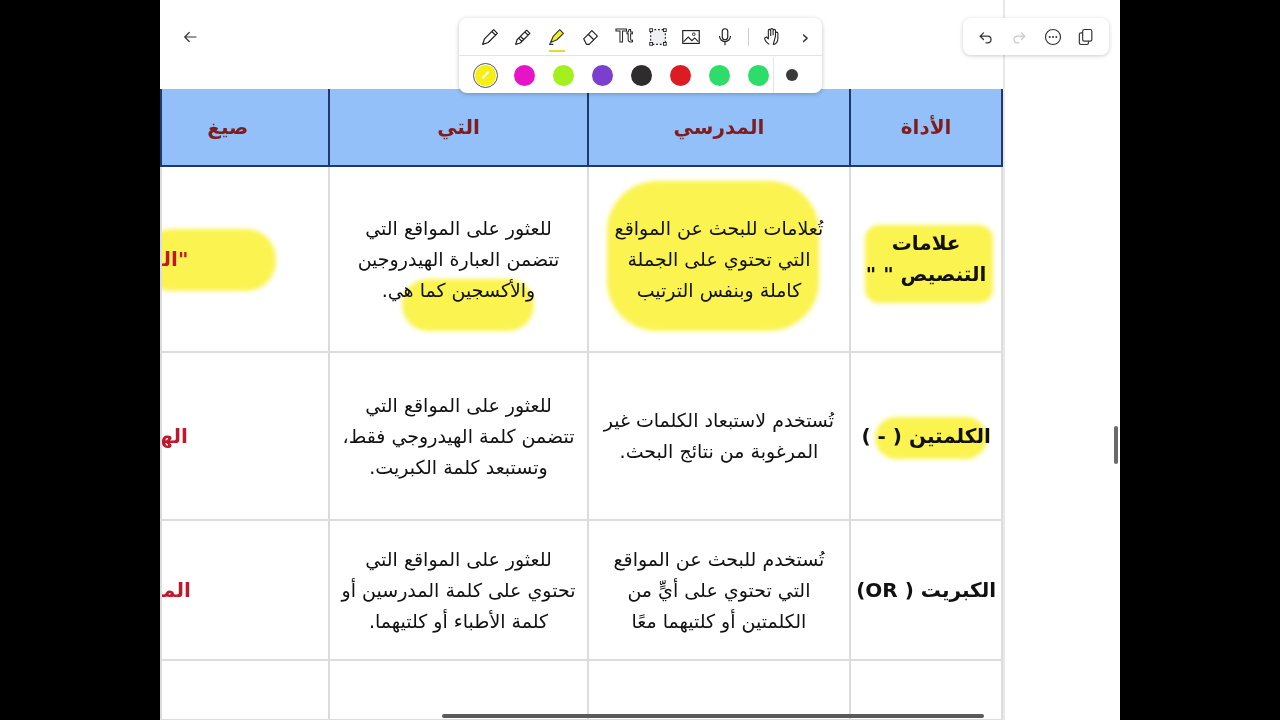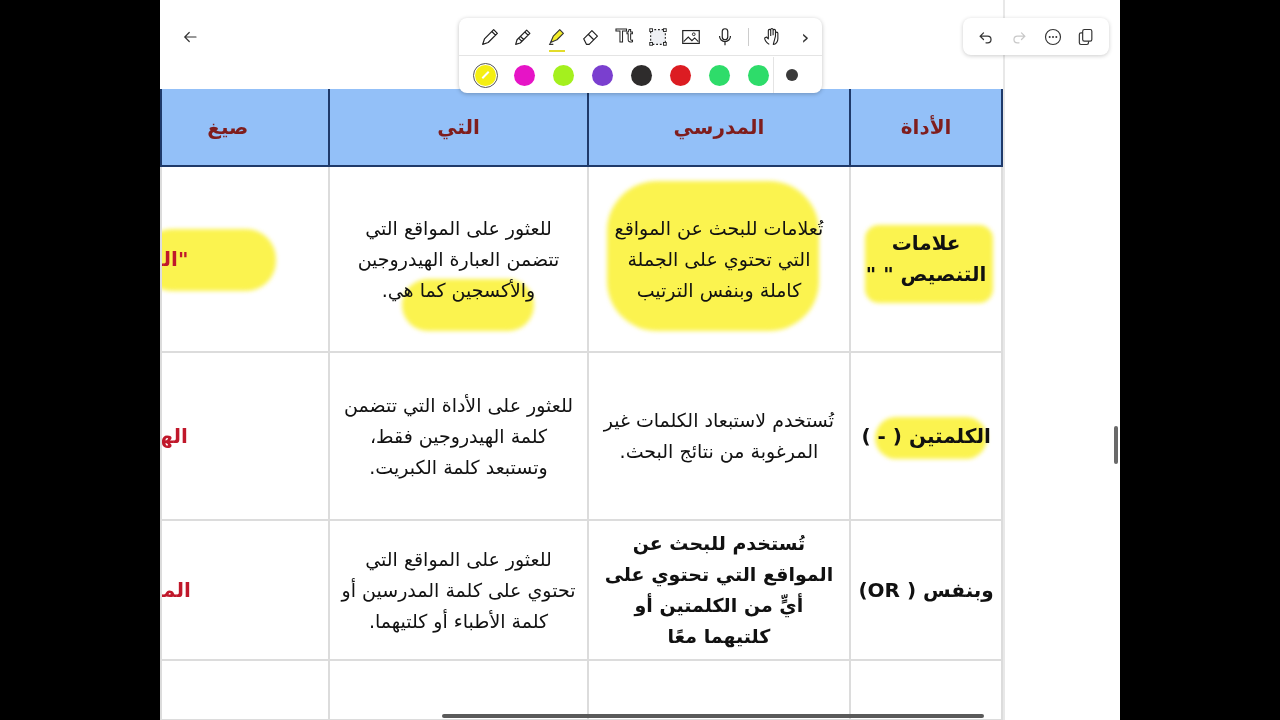--- a/index.html
+++ b/index.html
@@ -170,32 +170,32 @@
         </tr>
         <tr class="row2">
           <td>
             <div class="hl" style="left:24px; right:14px; top:64px; height:42px; border-radius:24px;"></div>
             <span class="tool-label">الكلمتين ( - )</span>
           </td>
           <td>
             <span class="cell-text" style="width:240px;">تُستخدم لاستبعاد الكلمات غير المرغوبة من نتائج البحث.</span>
           </td>
           <td>
-            <span class="cell-text" style="width:240px;">للعثور على الأداة التي تتضمن كلمة الهيدروجين فقط، وتستبعد كلمة الكبريت.</span>
+            <span class="cell-text" style="width:240px;">للعثور على المواقع التي تتضمن كلمة الهيدروجي فقط، وتستبعد كلمة الكبريت.</span>
           </td>
           <td class="formula-cell">
             <span class="formula" style="display:inline-block; margin-left:-80px;">الهيدروجي</span>
           </td>
         </tr>
         <tr class="row3">
           <td>
-            <span class="tool-label">وبنفس ( OR)</span>
-          </td>
-          <td>
-            <span class="cell-text" style="width:235px;font-weight:bold;">تُستخدم للبحث عن المواقع التي تحتوي على أيٍّ من الكلمتين أو كلتيهما معًا</span>
+            <span class="tool-label">الكبريت ( OR)</span>
+          </td>
+          <td>
+            <span class="cell-text" style="width:235px;">تُستخدم للبحث عن المواقع التي تحتوي على أيٍّ من الكلمتين أو كلتيهما معًا</span>
           </td>
           <td>
             <span class="cell-text" style="width:240px;">للعثور على المواقع التي تحتوي على كلمة المدرسين أو كلمة الأطباء أو كلتيهما.</span>
           </td>
           <td class="formula-cell">
             <span class="formula" style="display:inline-block; margin-left:-62px;">المدرسي</span>
           </td>
         </tr>
         <tr class="row4">
           <td></td>

